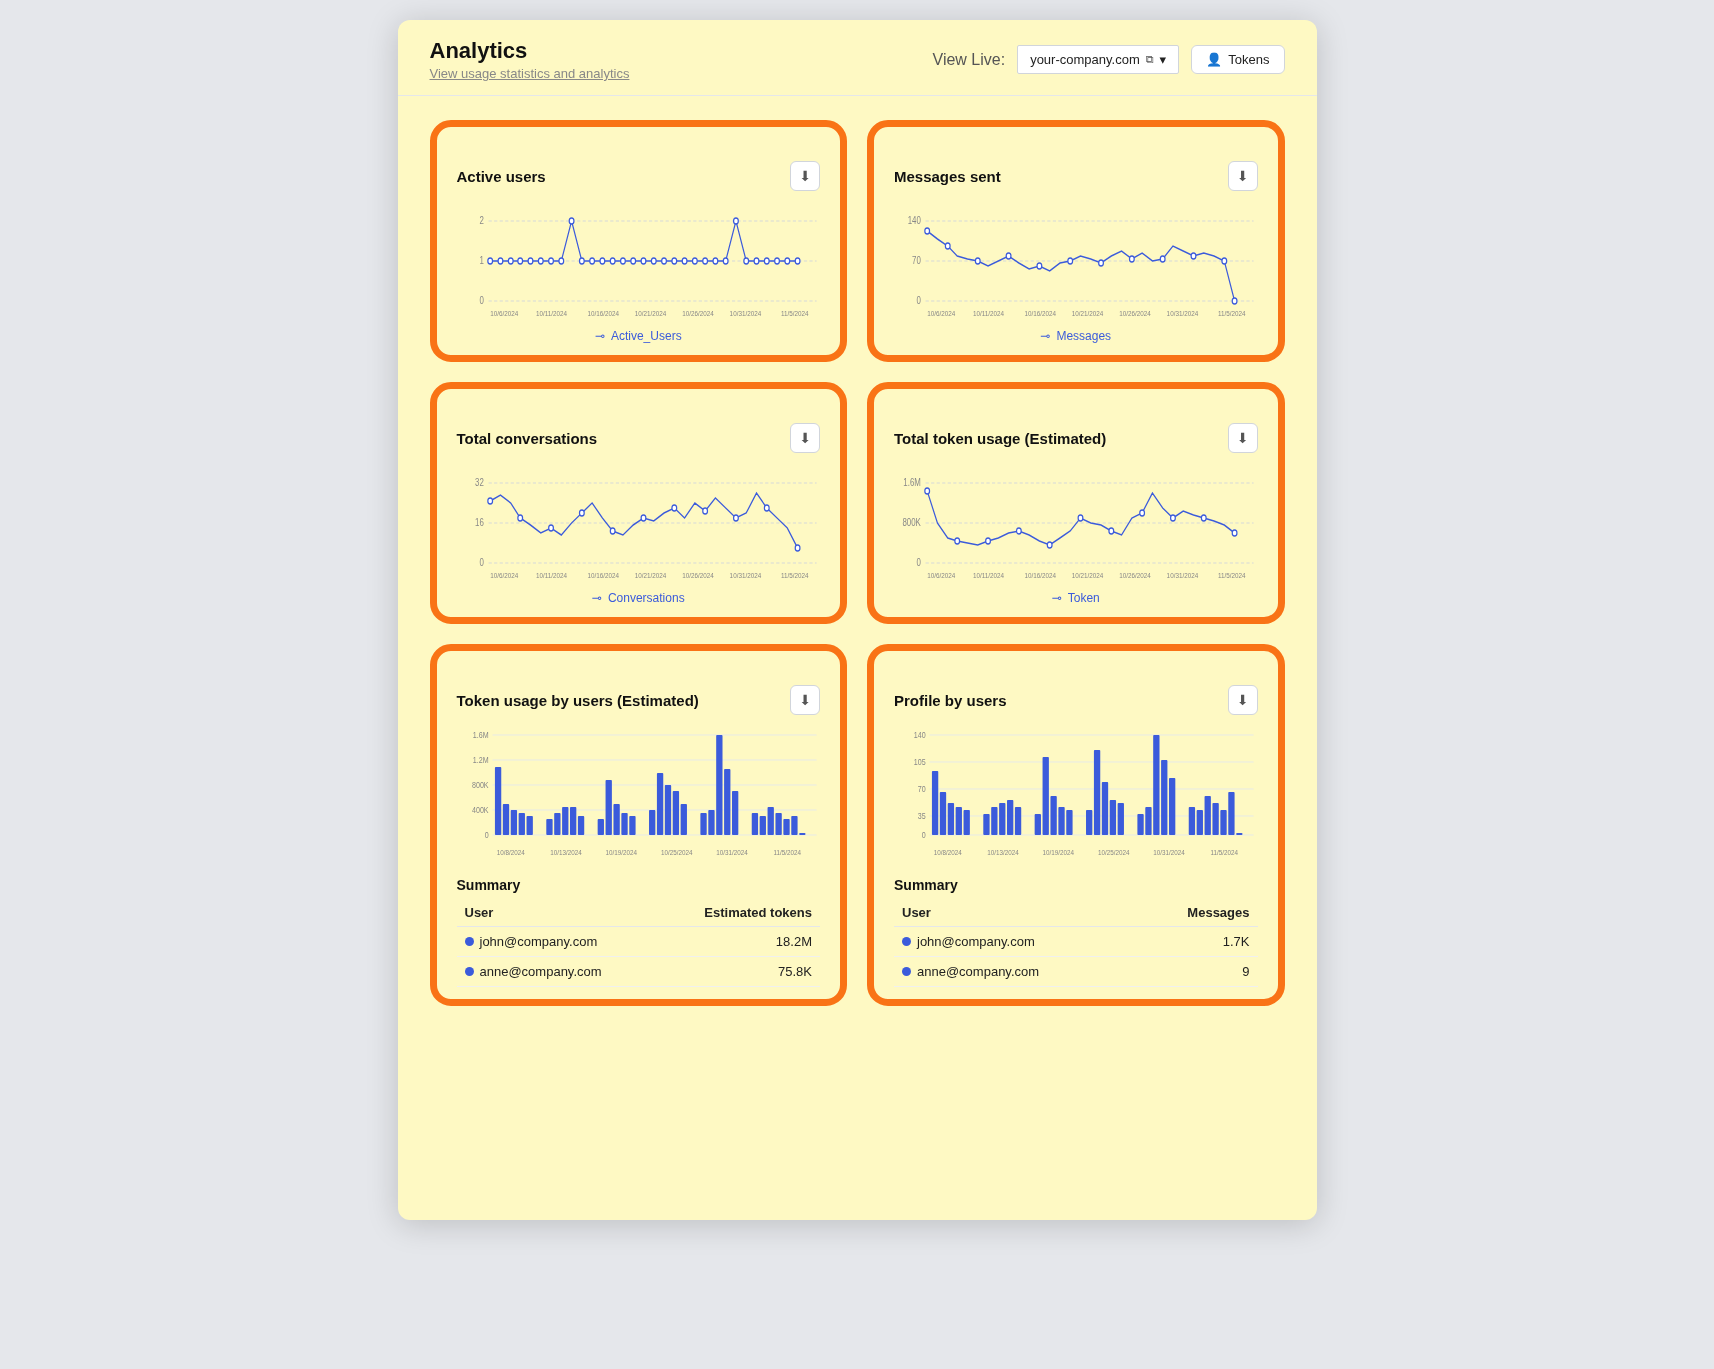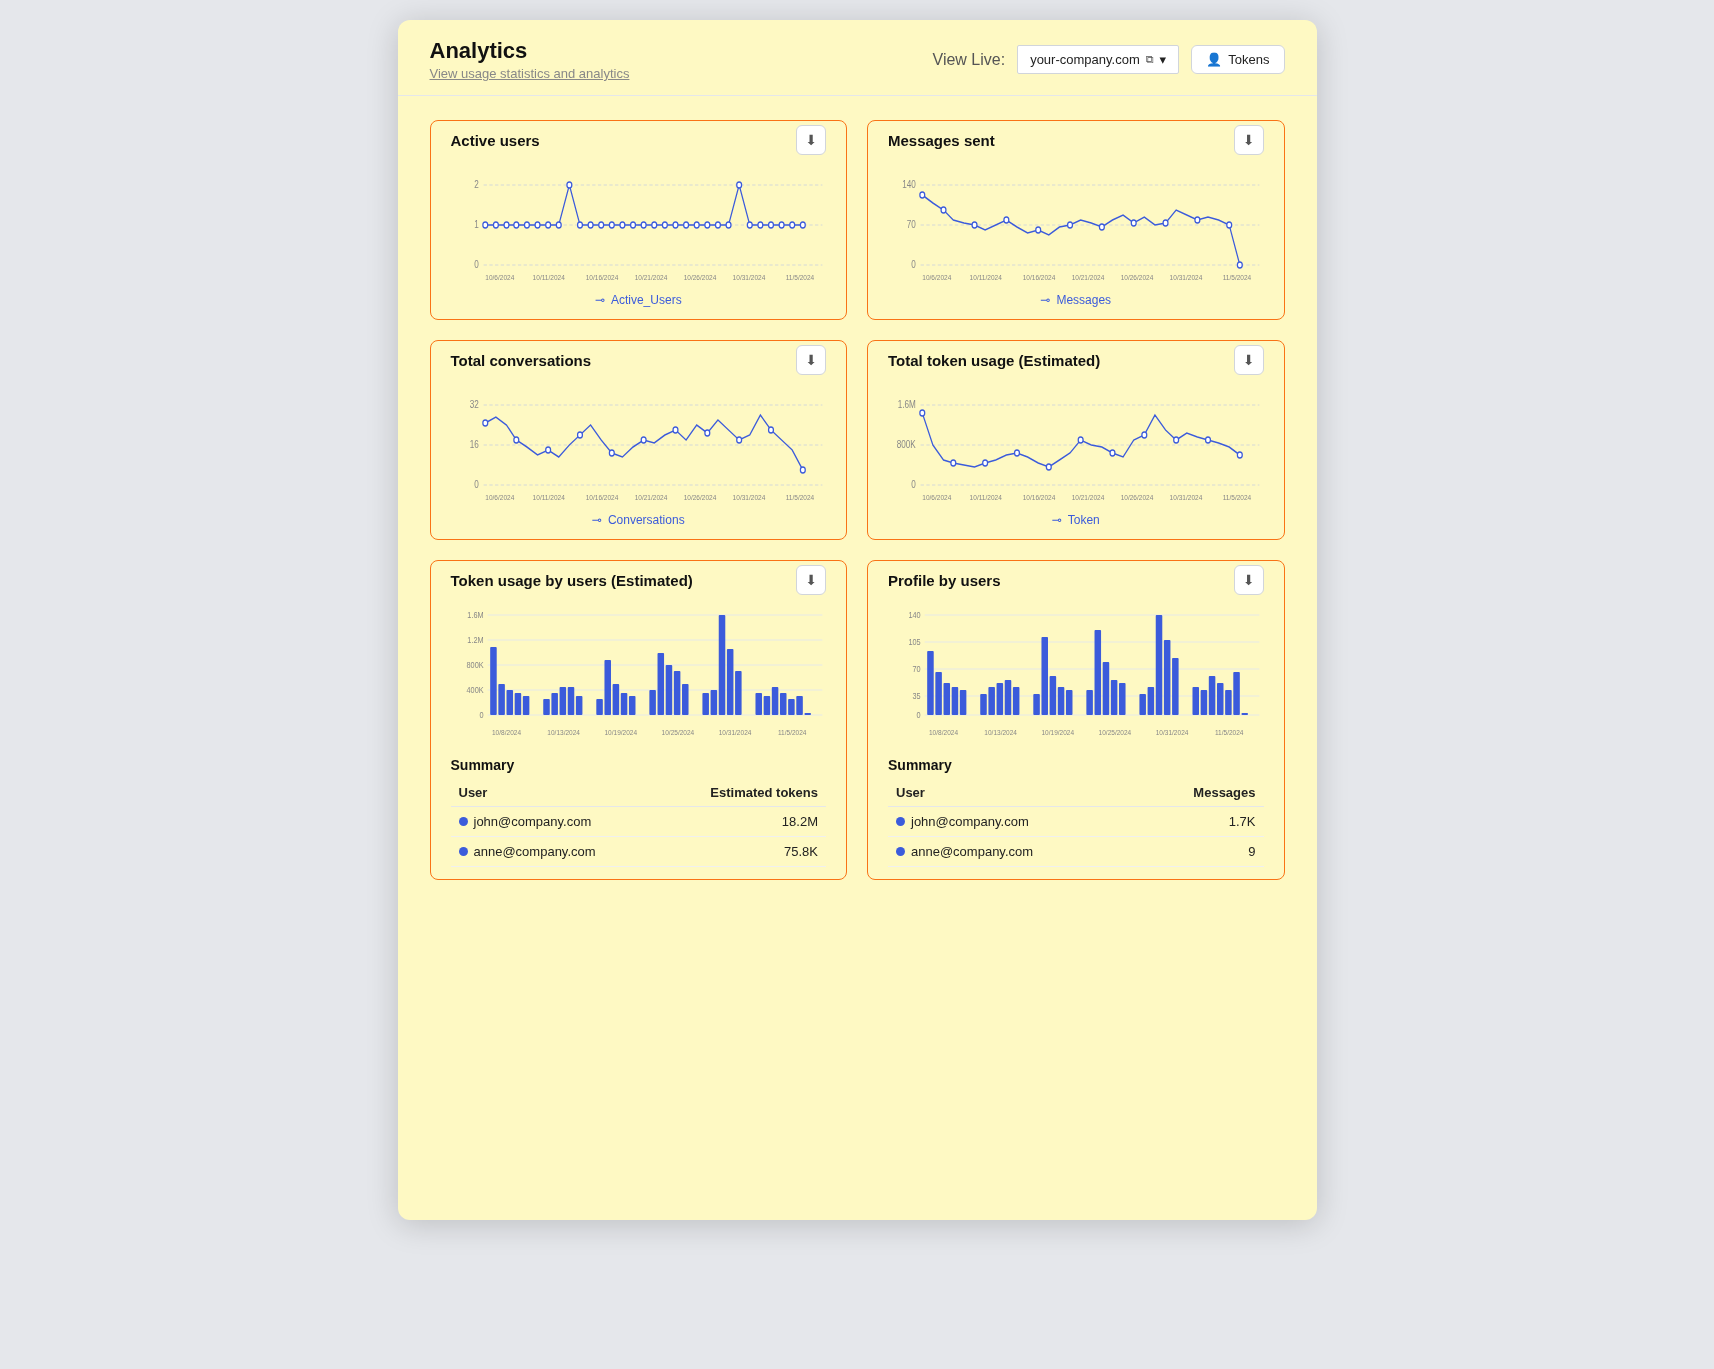--- a/index.html
+++ b/index.html
@@ -101,23 +101,23 @@
       color: #888;
       cursor: pointer;
     }
     .charts-grid {
       display: grid;
       grid-template-columns: 1fr 1fr;
       gap: 20px;
       margin-bottom: 20px;
     }
     .chart-card {
-      border: 1px solid #f97316;
-      border-radius: 8px;
-      padding: 4px 20px 12px 20px;
+      border: 7px solid #f97316;
+      border-radius: 21px;
+      padding: 34px 20px 12px 20px;
     }
     .chart-card-header {
       display: flex;
       align-items: center;
       justify-content: space-between;
       margin-bottom: 10px;
     }
     .chart-title {
       font-size: 15px;
       font-weight: 700;

